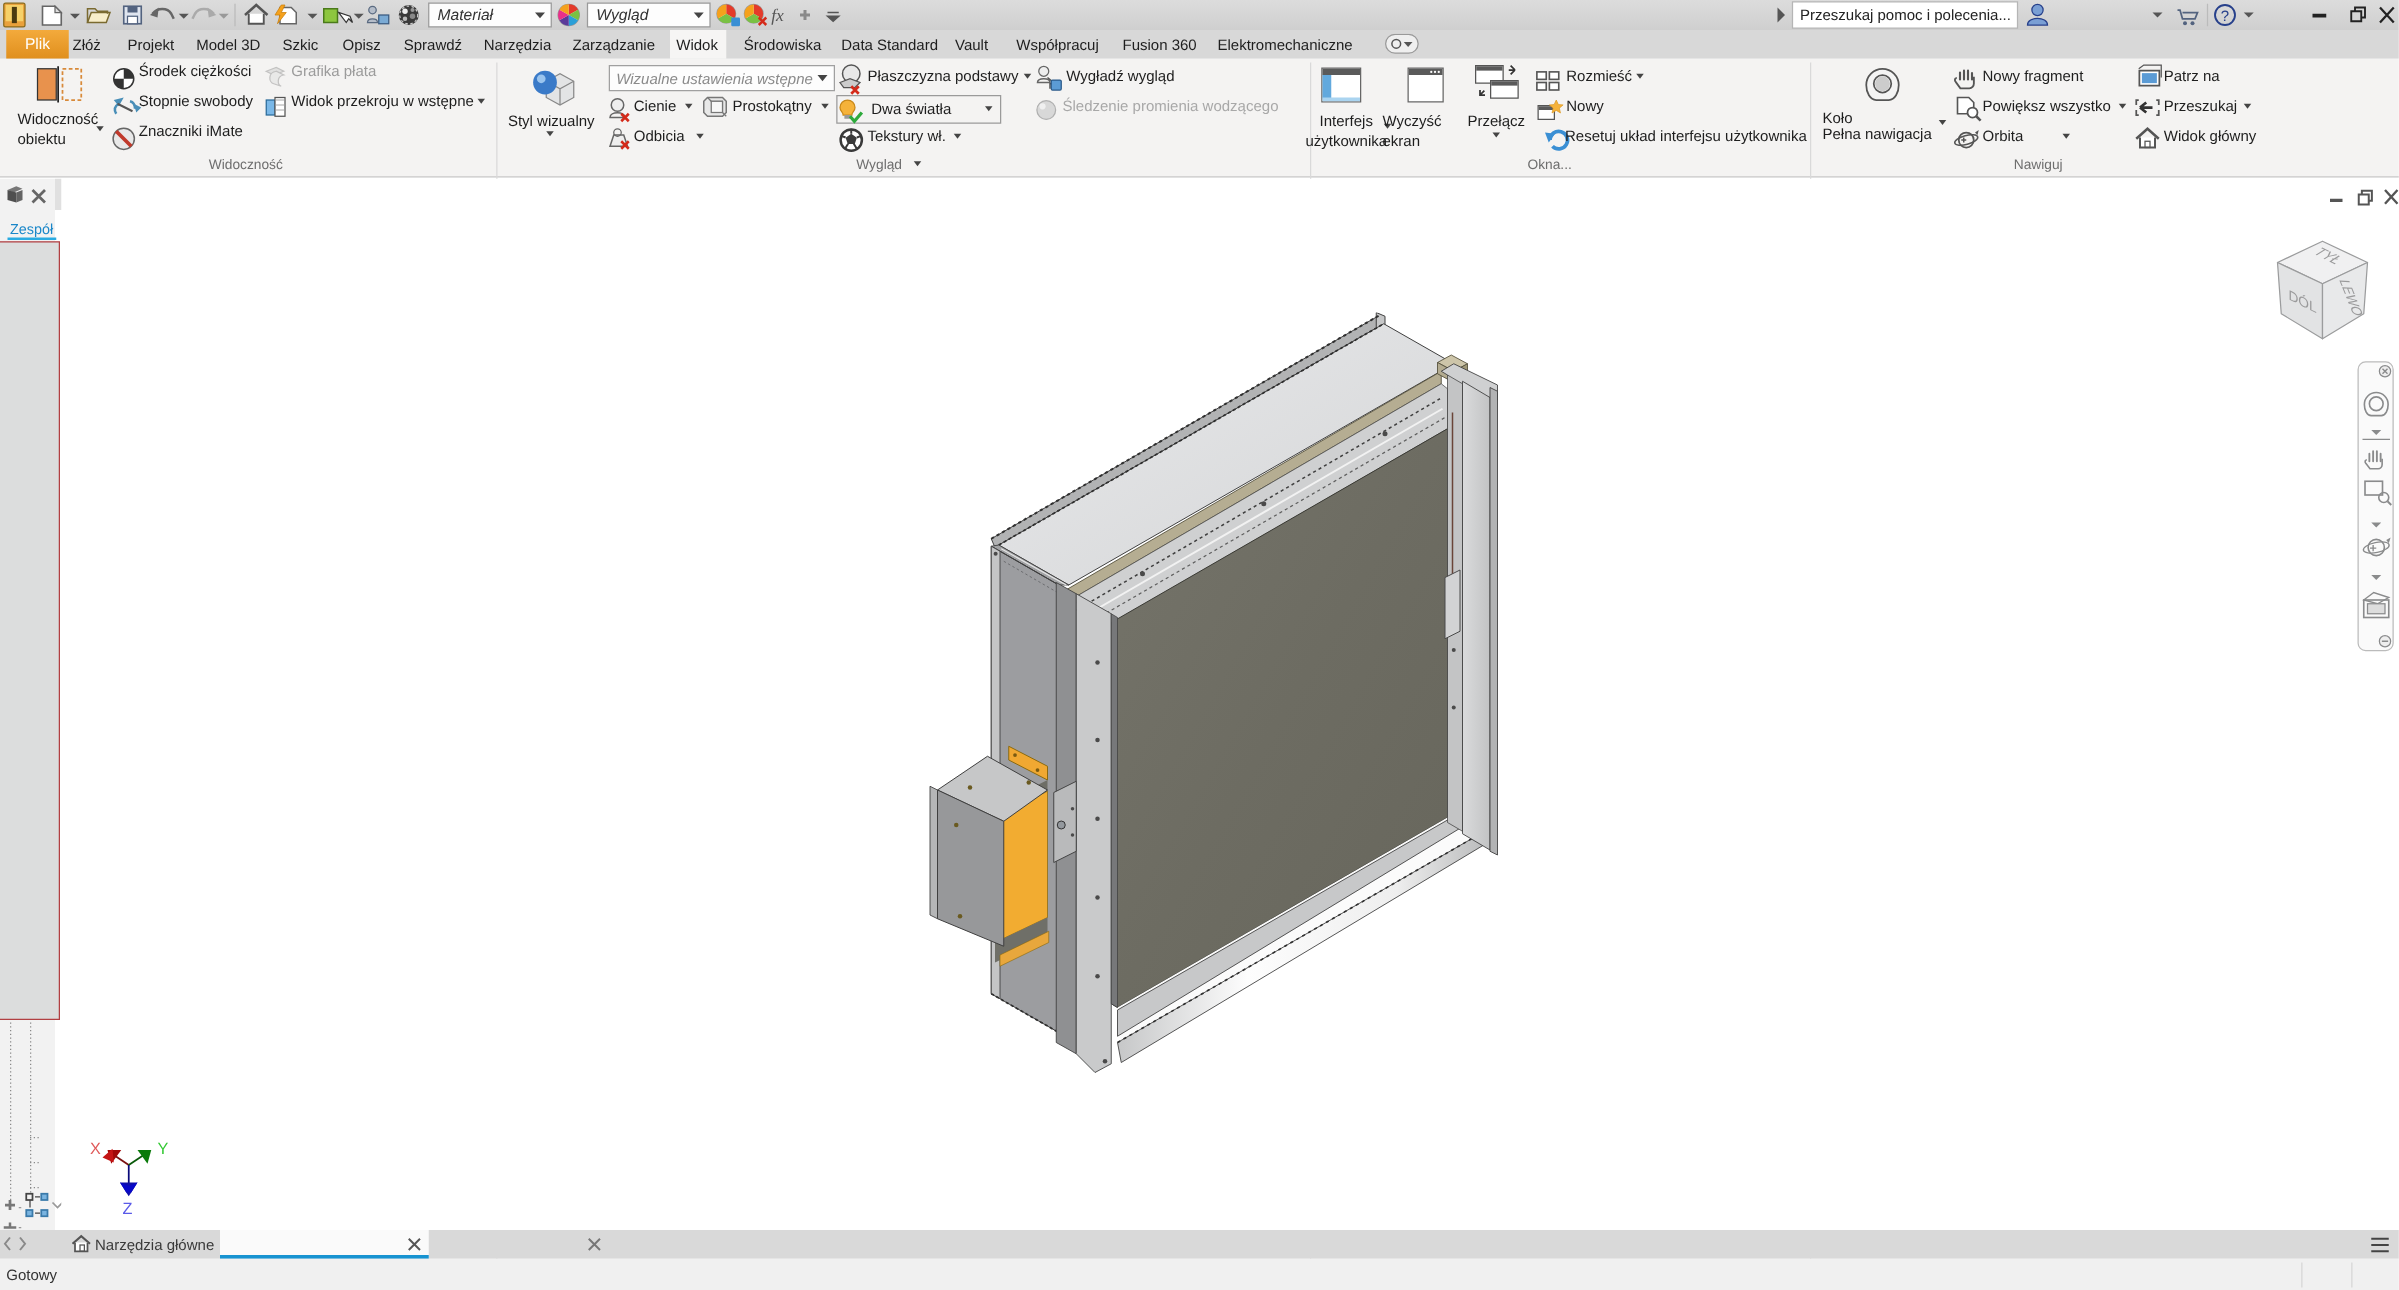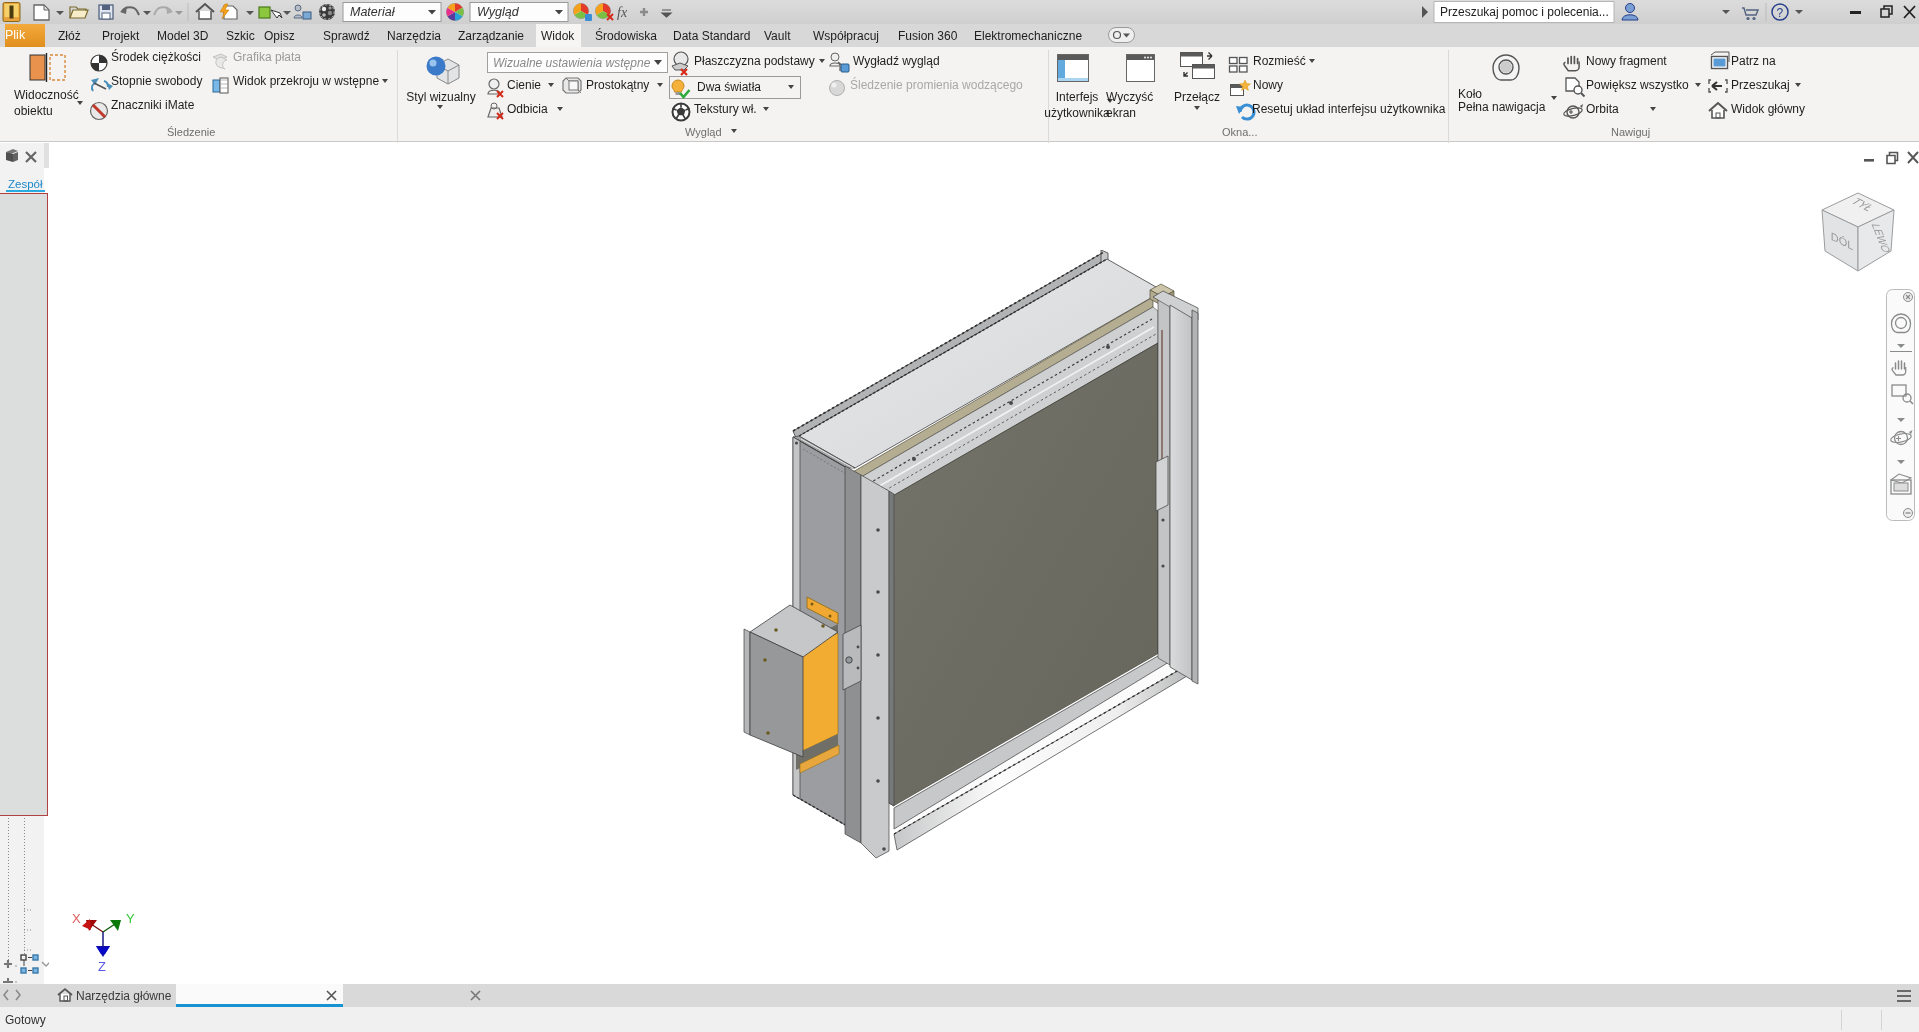--- a/index.html
+++ b/index.html
@@ -110,27 +110,27 @@
  <rect x="450" y="11" width="11" height="3" fill="#222"></rect>
  <g stroke="#222" stroke-width="1.5" fill="none">
   <path d="M481 9h8v8h-8zM484 9V6h8v8h-3"></path>
   <path d="M504 6l11 12M515 6l-11 12" stroke-width="1.8"></path>
  </g>
 </svg>
 </div>
 
 <div class="a" style="left:0;top:24px;width:1919px;height:23px;background:#d8d8d8"></div>
 <div id="tabs" style="position:absolute;left:0;top:24px;width:1919px;height:23px;font-size:12.5px;color:#222">
-<div class="a" style="left:5px;top:0;width:40px;height:23px;background:linear-gradient(#f3aa3c,#e08f1d);color:#fff;line-height:23px">Plik</div>
+<div class="a" style="left:5px;top:0;width:50px;height:23px;background:linear-gradient(#f3aa3c,#e08f1d);color:#fff;text-align:center;line-height:23px">Plik</div>
 <div class="a" style="left:536px;top:0;width:45px;height:23px;background:#f6f5f4"></div>
 <div class="tx" style="left:58px;top:4px">Złóż</div>
 <div class="tx" style="left:102px;top:4px">Projekt</div>
 <div class="tx" style="left:157px;top:4px">Model 3D</div>
 <div class="tx" style="left:226px;top:4px">Szkic</div>
-<div class="tx" style="left:264px;top:4px">Opisz</div>
+<div class="tx" style="left:274px;top:4px">Opisz</div>
 <div class="tx" style="left:323px;top:4px">Sprawdź</div>
 <div class="tx" style="left:387px;top:4px">Narzędzia</div>
 <div class="tx" style="left:458px;top:4px">Zarządzanie</div>
 <div class="tx" style="left:541px;top:4px">Widok</div>
 <div class="tx" style="left:595px;top:4px">Środowiska</div>
 <div class="tx" style="left:673px;top:4px">Data Standard</div>
 <div class="tx" style="left:764px;top:4px">Vault</div>
 <div class="tx" style="left:813px;top:4px">Współpracuj</div>
 <div class="tx" style="left:898px;top:4px">Fusion 360</div>
 <div class="tx" style="left:974px;top:4px">Elektromechaniczne</div>
@@ -169,21 +169,21 @@
  <path d="M220 33h8M220 37h8M220 41h8" stroke="#999" stroke-width=".7"></path>
 </svg>
 <div class="tx" style="left:111px;top:49px">Środek ciężkości</div>
 <div class="tx" style="left:111px;top:73px">Stopnie swobody</div>
 <div class="tx" style="left:111px;top:97px">Znaczniki iMate</div>
 <div class="tx" style="left:233px;top:49px;color:#9b9b9b">Grafika płata</div>
 <div class="tx" style="left:233px;top:73px">Widok przekroju w wstępne</div>
 <div class="dn" style="left:382px;top:79px"></div>
 <div class="tx" style="left:14px;top:87px;width:68px;text-align:left;white-space:normal">Widoczność obiektu</div>
 <div class="dn" style="left:77px;top:101px"></div>
-<div class="gl" style="left:167px;top:126px">Śledzenie</div>
+<div class="gl" style="left:167px;top:126px">Widoczność</div>
 
 <svg class="a" style="left:400px;top:47px" width="650" height="95" viewBox="400 47 650 95">
 
  <path d="M437 65l11-6 11 6v13l-11 6-11-6z" fill="#e3e4e5" stroke="#888"></path>
  <path d="M437 65l11 6 11-6M448 71v13" fill="none" stroke="#888"></path>
  <circle cx="436" cy="66" r="9.5" fill="#3a7ac8"></circle>
  <circle cx="433" cy="63" r="3.5" fill="#9ac4ee"></circle>
 
  <rect x="487.5" y="52.5" width="180" height="20" fill="#fdfdfd" stroke="#a0a0a0"></rect>
  <text x="493" y="67" font-size="12" font-style="italic" fill="#8a8a8a" font-family="Liberation Sans">Wizualne ustawienia wstępne</text>

